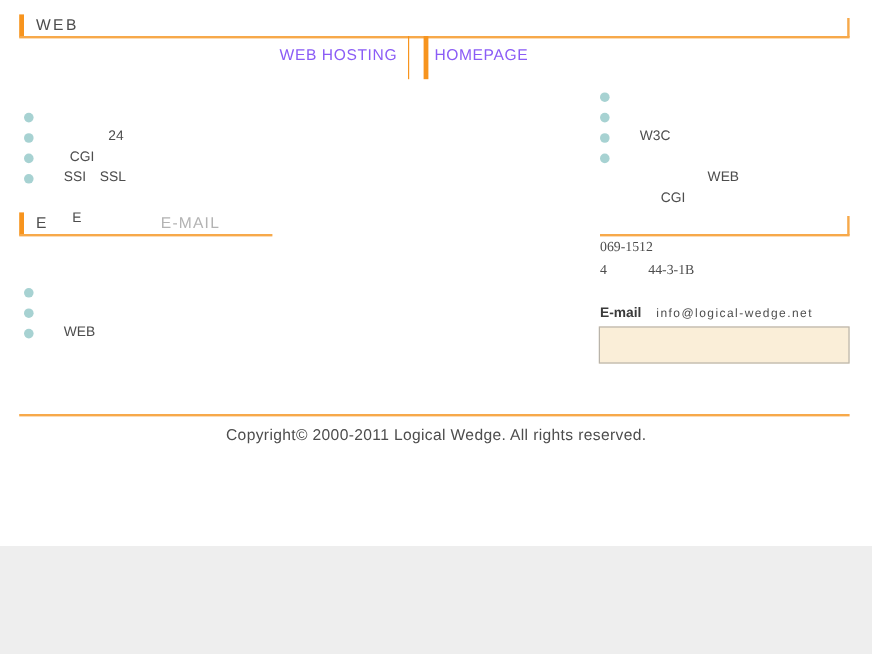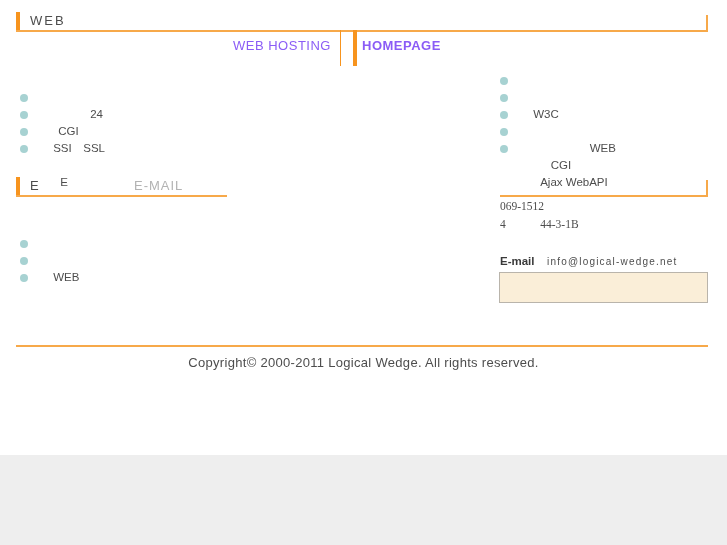--- a/index.html
+++ b/index.html
@@ -159,21 +159,21 @@
   <div class="sec-head" style="left:16px; top:12px; width:692px;">
     <div class="sec-bar"></div>
     <div class="sec-title">WEB</div>
   </div>
   <div class="sec-rule" style="left:16px; top:30px; width:692px;"></div>
   <div class="sec-rule-cap" style="left:706px; top:15px;"></div>
 
   <div class="tab" style="left:233px;">WEB HOSTING</div>
   <div class="tab-div" style="left:340px; top:30px; width:1px; height:36px;"></div>
   <div class="tab-div" style="left:353px; top:30px; width:4px; height:36px;"></div>
-  <div class="tab" style="left:362px;font-weight:bold;">HOMEPAGE</div>
+  <div class="tab" style="left:362px;">HOMEPAGE</div>
 
   <ul class="blist" style="left:20px; top:72px;">
     <li class="nodot">
       
       <span style="padding-left:37px;">24</span>
     </li>
     <li>
       <span class="dot"></span>
       <span style="padding-left:5px;">CGI</span>
     </li>
@@ -200,24 +200,20 @@
       <span class="dot"></span>
       <span></span>
     </li>
     <li>
       <span class="dot"></span>
       <span style="padding-left:22px;">　　　WEB</span>
     </li>
     <li>
       <span class="dot"></span>
       <span style="padding-left:6px;">　CGI</span>
-    </li>
-    <li>
-      <span class="dot"></span>
-      <span style="padding-left:7px;">Ajax WebAPI</span>
     </li>
   </ul>
 
   <div class="sec-head" style="left:16px; top:177px; width:211px;">
     <div class="sec-bar"></div>
     <div class="sec-title">E</div>
     <div class="sec-title" style="left:118px; color:#b3b3b3; letter-spacing:1px;">E-MAIL</div>
   </div>
   <div class="sec-rule" style="left:16px; top:195px; width:211px;"></div>
 

